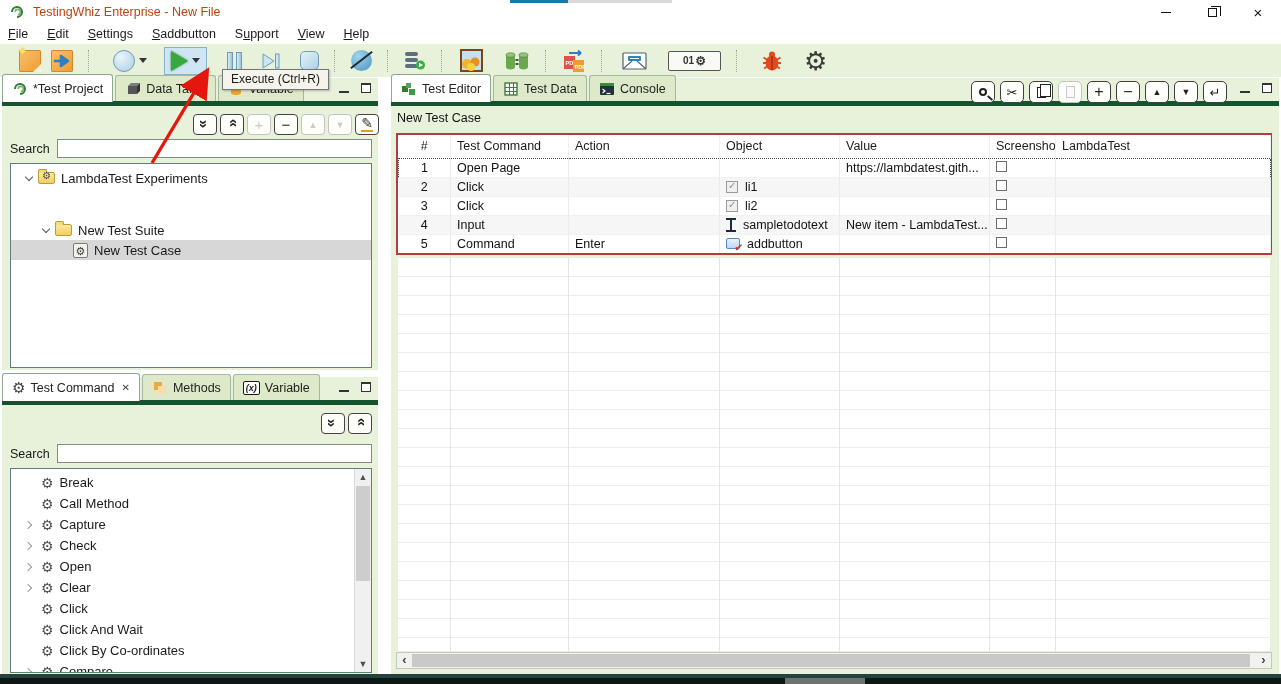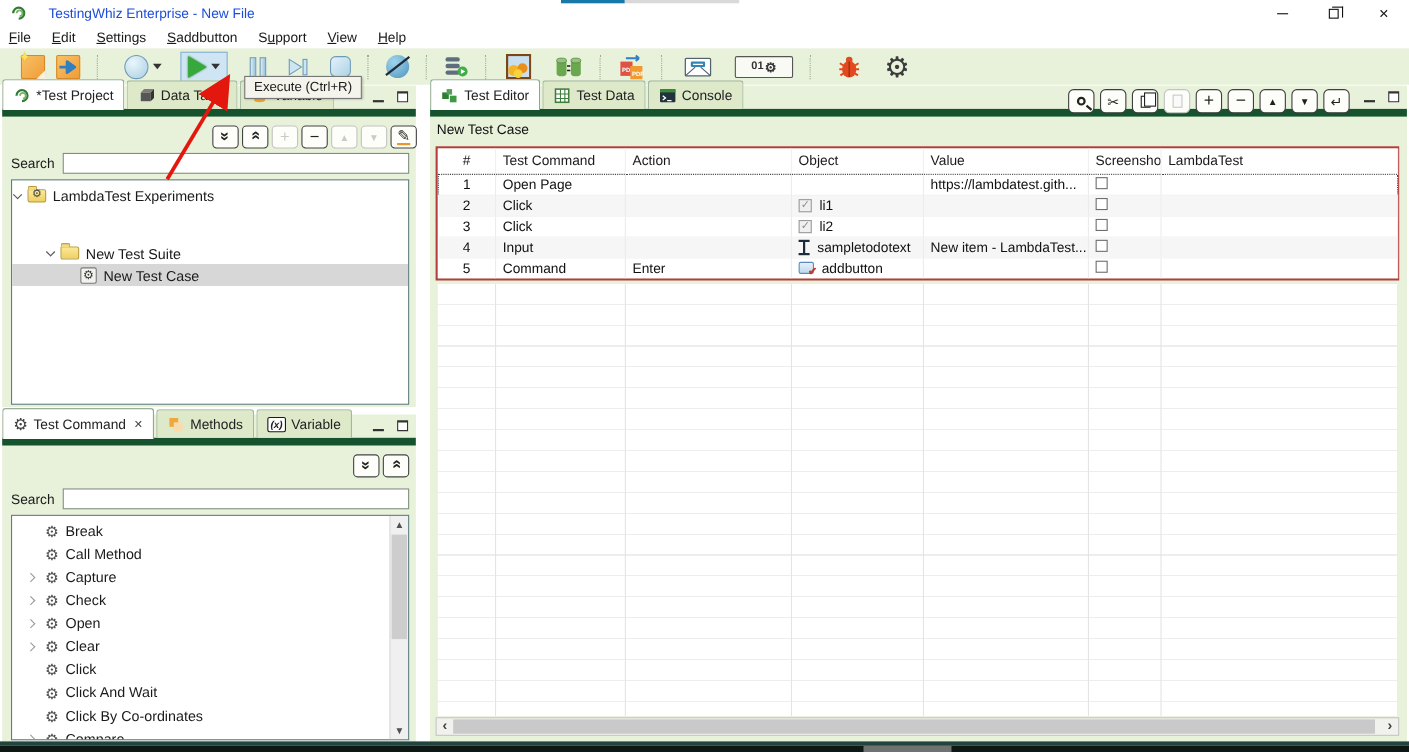--- a/index.html
+++ b/index.html
@@ -8,21 +8,21 @@
     position:relative; overflow:hidden; background:#fff;
     font-family:"Liberation Sans", sans-serif; font-size:13px; color:#1a1a1a;
   }
   
   .artifact-blue { position:absolute; left:510px; top:0; width:58px; height:3px; background:#1878a8; z-index:60; }
   .artifact-gray { position:absolute; left:568px; top:0; width:104px; height:3px; background:#d9d9d9; z-index:60; }
 
   
   .titlebar { position:absolute; left:0; top:0; width:100%; height:24px; background:#fff; display:flex; align-items:center; }
   .titlebar .logo { margin-left:9px; width:16px; height:16px; }
-  .titlebar .title { margin-left:19px; font-size:12.5px; color:#1d4ed8; }
+  .titlebar .title { margin-left:8px; font-size:12.5px; color:#c2410c; }
   .win-controls { position:absolute; right:0; top:0; height:24px; display:flex; }
   .win-btn { width:46px; height:24px; display:flex; align-items:center; justify-content:center; }
   .g-min { width:10px; height:1px; background:#111; display:inline-block; }
   .g-restore { width:9px; height:9px; border:1px solid #111; position:relative; display:inline-block; background:#fff; }
   .g-restore::before { content:""; position:absolute; left:2px; top:-3px; width:9px; height:9px; border:1px solid #111; border-bottom:none; border-left:none; }
   .g-close { font-size:15px; line-height:1; color:#111; }
 
   
   .menubar { position:absolute; left:0; top:24px; width:100%; height:20px; background:#fff; display:flex; align-items:center; padding-left:8px; gap:19px; font-size:12.5px; }
   .mi { cursor:default; }
@@ -43,21 +43,21 @@
   .ic-pausebar { width:6px; height:18px; background:linear-gradient(90deg,#d9edf7,#9cc4da); border:1px solid #6e9cb8; display:inline-block; }
   .ic-stop { width:19px; height:19px; border-radius:5px; background:linear-gradient(135deg,#e3f2fa,#aed2e4); border:1px solid #6e9cb8; }
   .ic-slash { width:21px; height:21px; border-radius:50%; background:radial-gradient(circle at 35% 30%,#9fd4ee,#4f93bd); position:relative; }
   .ic-slash::after { content:""; position:absolute; left:-3px; top:9px; width:27px; height:2px; background:#1c2b33; transform:rotate(-38deg); }
   .ic-tokens { font-size:10px; font-weight:bold; color:#333; border:1px solid #555; border-radius:2px; padding:0 14px; background:#fafaf5; height:20px; display:flex; align-items:center; }
   .ic-tokens .gear-sm { font-size:12px; margin-left:1px; }
   .ic-gearbig { font-size:26px; color:#3c3c3c; line-height:22px; }
 
   
   .panel { position:absolute; background:#e8f1da; }
-  .tabs { position:relative; height:28px; border-bottom:7px solid #14532d; display:flex; align-items:flex-end; background:#e8f1da; }
+  .tabs { position:relative; height:28px; border-bottom:5px solid #14532d; display:flex; align-items:flex-end; background:#e8f1da; }
   .tab { display:flex; align-items:center; gap:5px; height:26px; padding:0 9px; font-size:12.5px; border:1px solid #a3b8a0; border-bottom:none; border-radius:3px 3px 0 0; background:#dde9c9; color:#222; margin-right:2px; white-space:nowrap; }
   .tab.active { background:#fff; height:28px; margin-bottom:-1px; border-color:#8fa88f; }
   .panel-ctl { position:absolute; right:7px; top:5px; display:flex; gap:12px; align-items:center; }
   .pc-min { width:10px; height:2px; background:#333; margin-top:7px; }
   .pc-max { width:10px; height:10px; border:1px solid #333; border-top:2.5px solid #333; background:#fff; }
   .sbtn { width:24px; height:21px; border:1.5px solid #444; border-radius:4px; background:#fdfdfa; display:inline-flex; align-items:center; justify-content:center; font-size:12px; color:#222; }
   .sbtn.dis { border-color:#c3c3c3; color:#cacaca; }
   .dblchev { display:inline-block; font-weight:bold; font-size:15px; transform:rotate(90deg); letter-spacing:-1px; margin-top:-2px; }
   .dblchev.up { transform:rotate(-90deg); }
   .glyph-pencil { color:#2b2b2b; font-size:14px; border-bottom:2px solid #e8982a; line-height:13px; }
@@ -318,21 +318,21 @@
     <span class="sbtn dis" style="font-size:9px">▼</span>
     <span class="sbtn">
         <span class="glyph-pencil">✎</span>
       </span>
   </div>
   <div class="srow" style="left:8px; top:61px; width:362px;">
     <label>Search</label>
     <input value="" style="">
   </div>
   <div class="whitebox" style="left:8px; top:85px; width:362px; height:205px;">
-    <div class="tree-row" style="padding-left:2px; margin-top:4px;">
+    <div class="tree-row" style="padding-left:15px; margin-top:4px;">
       <span class="chev down"></span>
       <span class="folder gear"></span>
       <span>LambdaTest Experiments</span>
     </div>
     <div class="tree-row" style="padding-left:32px;margin-top:32px;">
       <span class="chev down"></span>
       <span class="folder"></span>
       <span>New Test Suite</span>
     </div>
     <div class="tree-row selected" style="padding-left:62px;">

